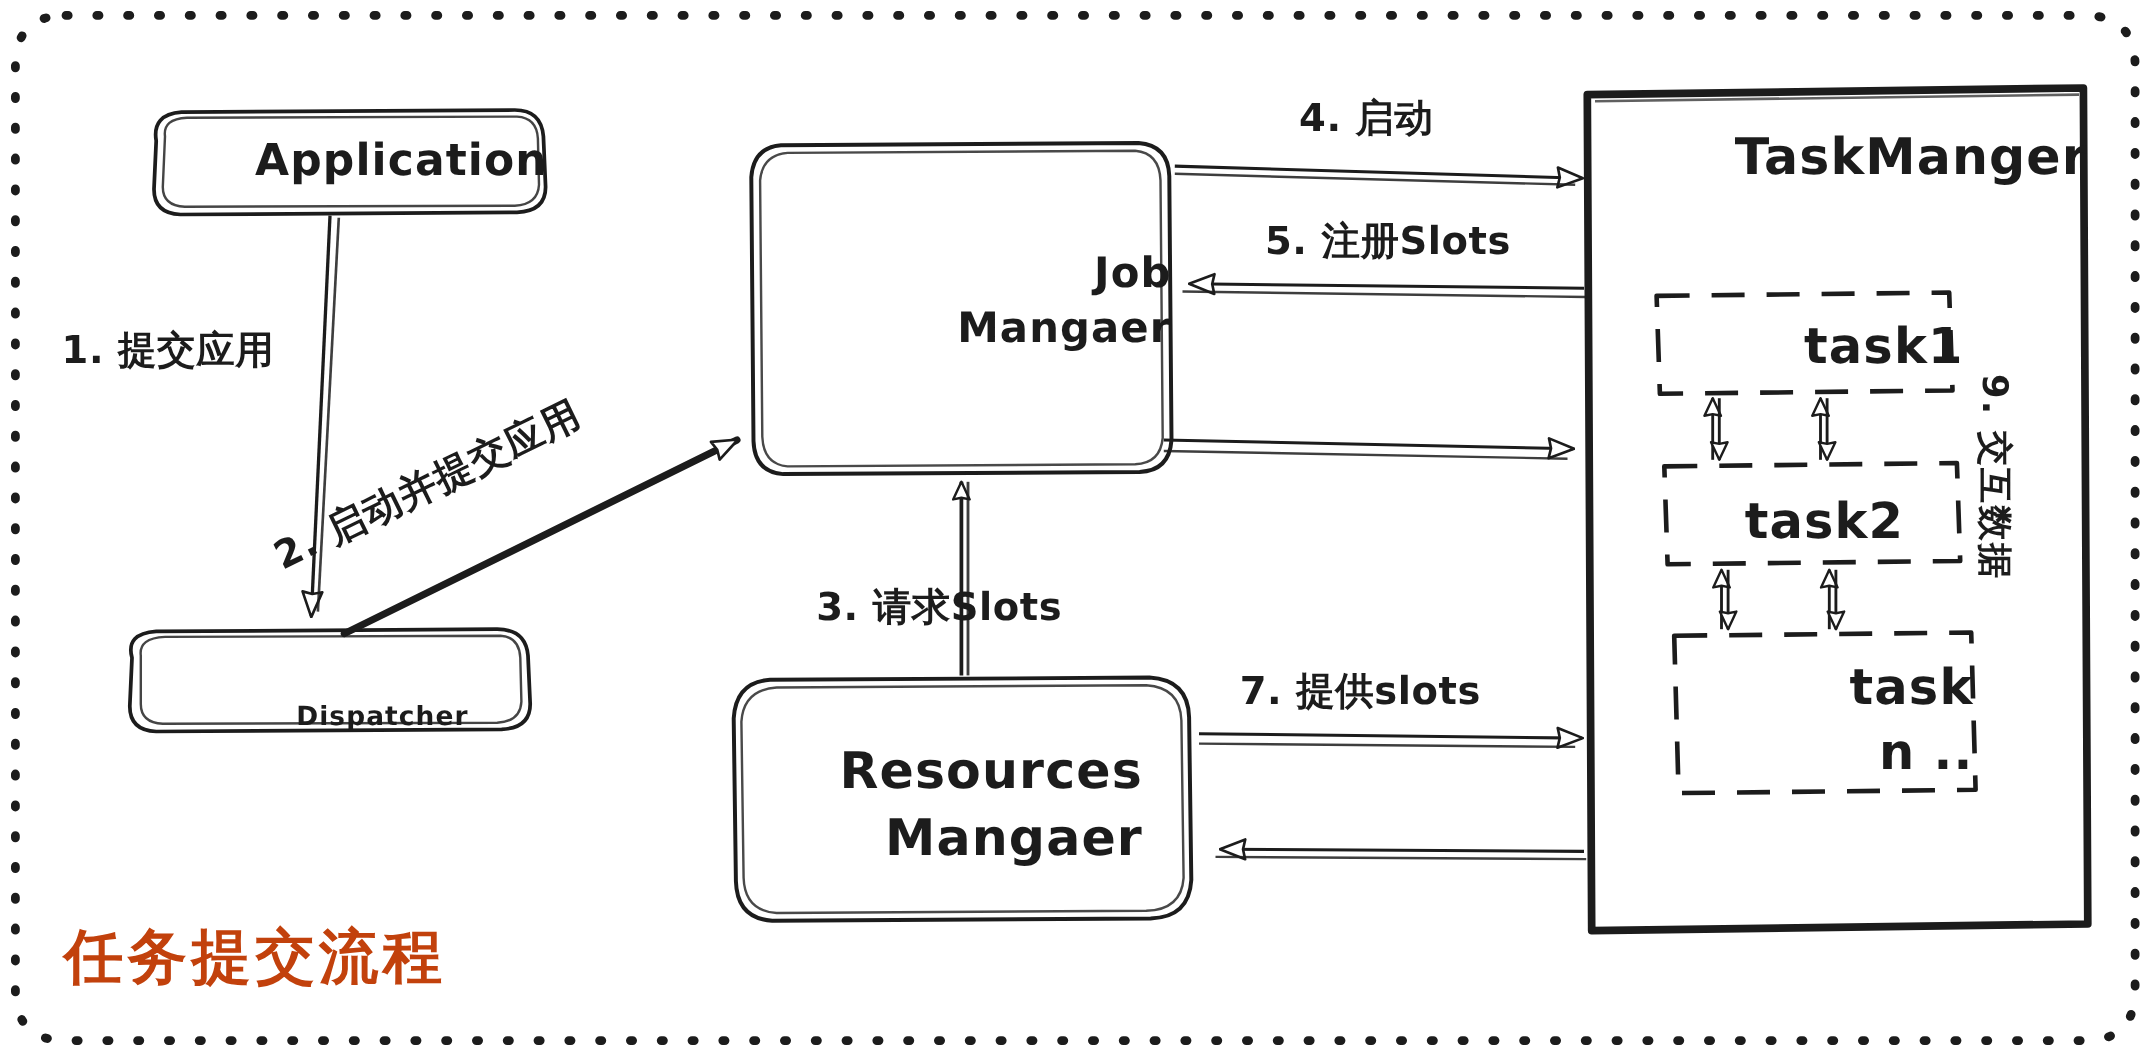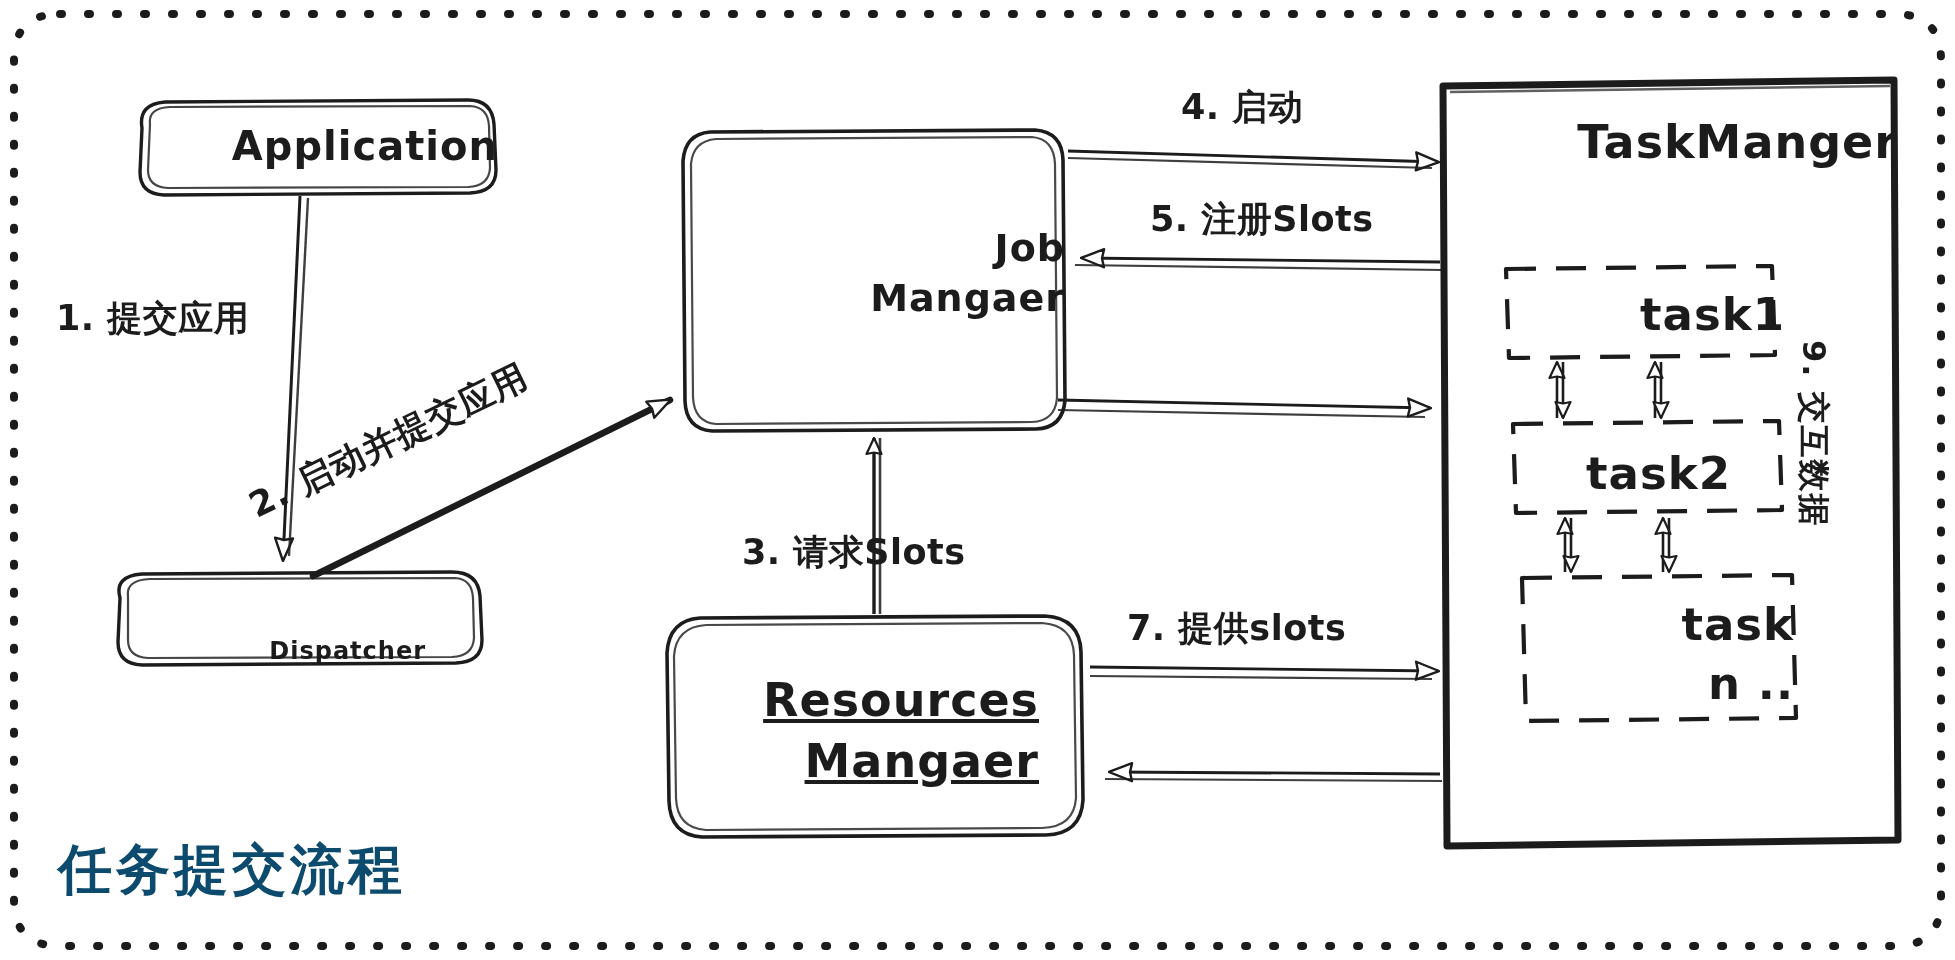--- a/index.html
+++ b/index.html
@@ -33,21 +33,21 @@
     position: absolute;
     text-align: right;
     color: #1c1c1c;
     white-space: pre-line;
     font-weight: 600;
     letter-spacing: 1px;
     line-height: 1.32;
   }
   .title-orange {
     position: absolute;
-    color: #0c4a6e;
+    color: #c2410c;
     font-weight: 700;
     letter-spacing: 4px;
     white-space: nowrap;
   }
   .vertical-lbl {
     position: absolute;
     color: #1c1c1c;
     white-space: nowrap;
     font-weight: 600;
     letter-spacing: 2px;
@@ -176,21 +176,21 @@
     </g>
   </svg>
 
   <div class="node-label" style="left:140px; top:120px; width:358px; font-size:40px;">Application</div>
 
   <div class="node-label" style="left:118px; top:592px; width:308px; font-size:24px;margin-top:44px;">Dispatcher</div>
 
   <div class="node-label" style="left:683px; top:223px; width:382px; font-size:38px;">Job
 Mangaer</div>
 
-  <div class="node-label" style="left:667px; top:670px; width:372px; font-size:46px;text-decoration:underline;">Resources
+  <div class="node-label" style="left:667px; top:670px; width:372px; font-size:46px;">Resources
 Mangaer</div>
 
   <div class="node-label" style="left:1443px; top:112px; width:455px; font-size:46px;">TaskManger</div>
 
   <div class="node-label" style="left:1506px; top:285px; width:269px; font-size:45px;padding-left:10px;">task1</div>
 
   <div class="node-label" style="left:1513px; top:444px; width:218px; font-size:45px;">task2</div>
 
   <div class="node-label" style="left:1522px; top:595px; width:272px; font-size:45px;">task
 n ..</div>

